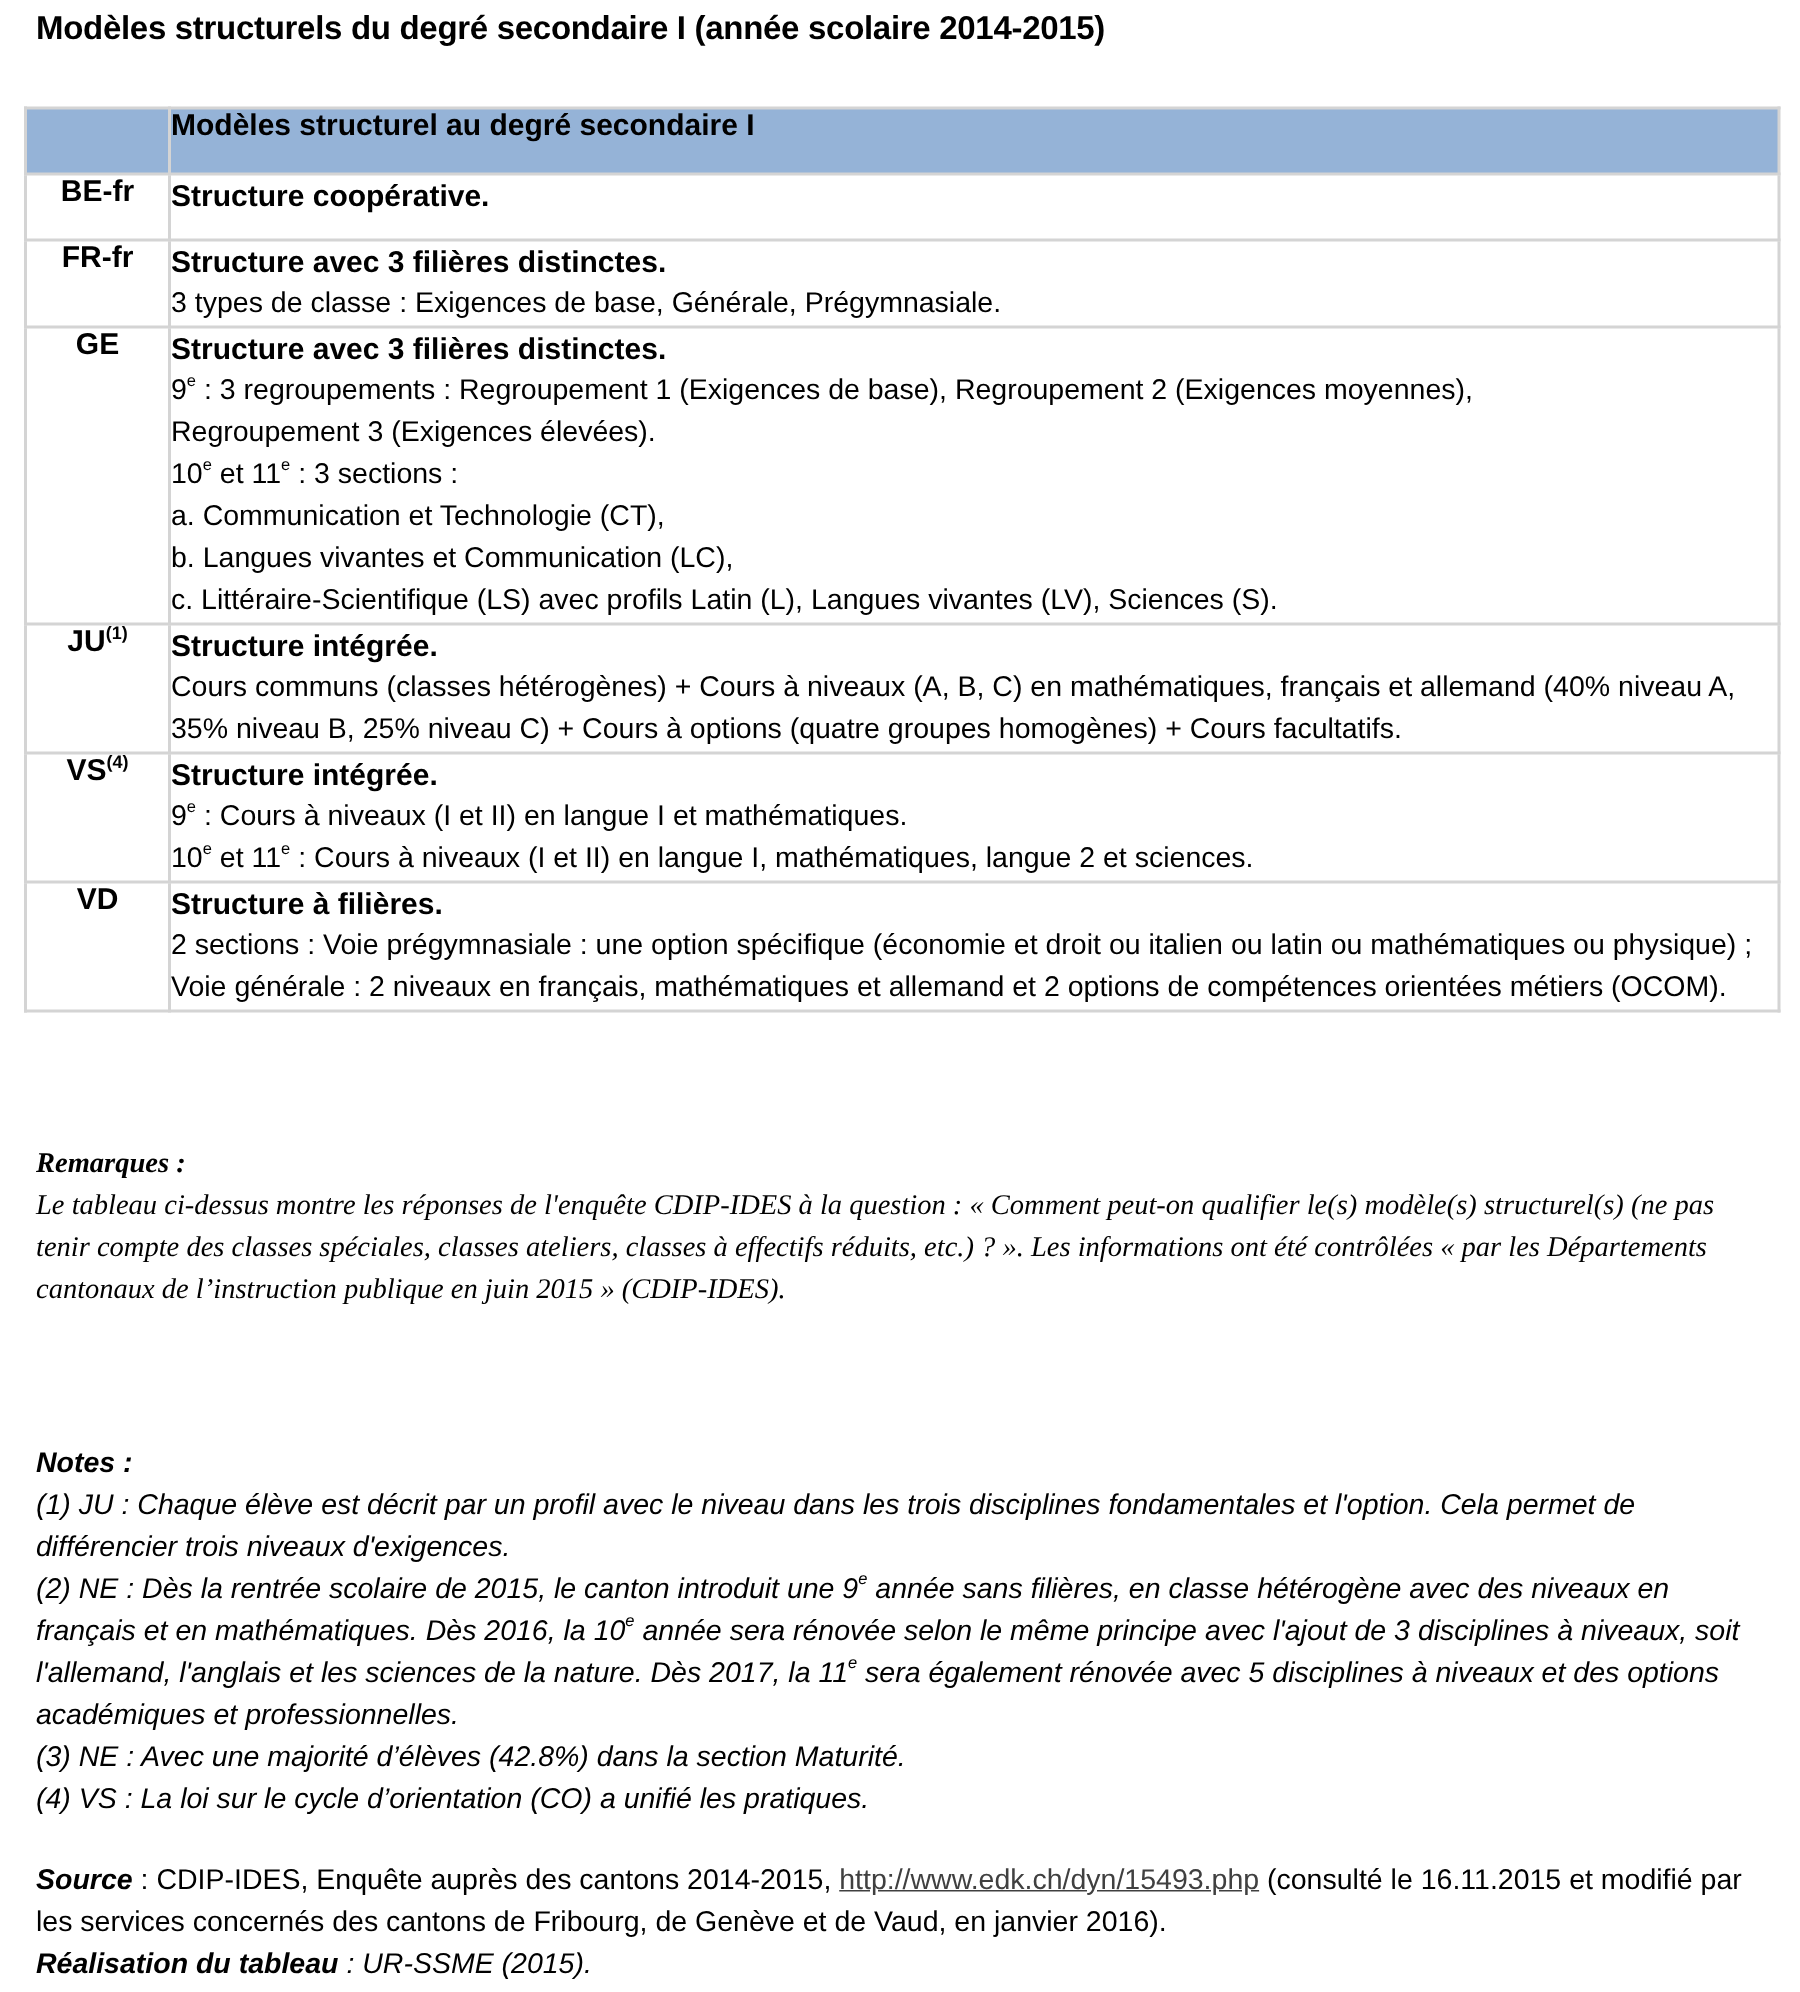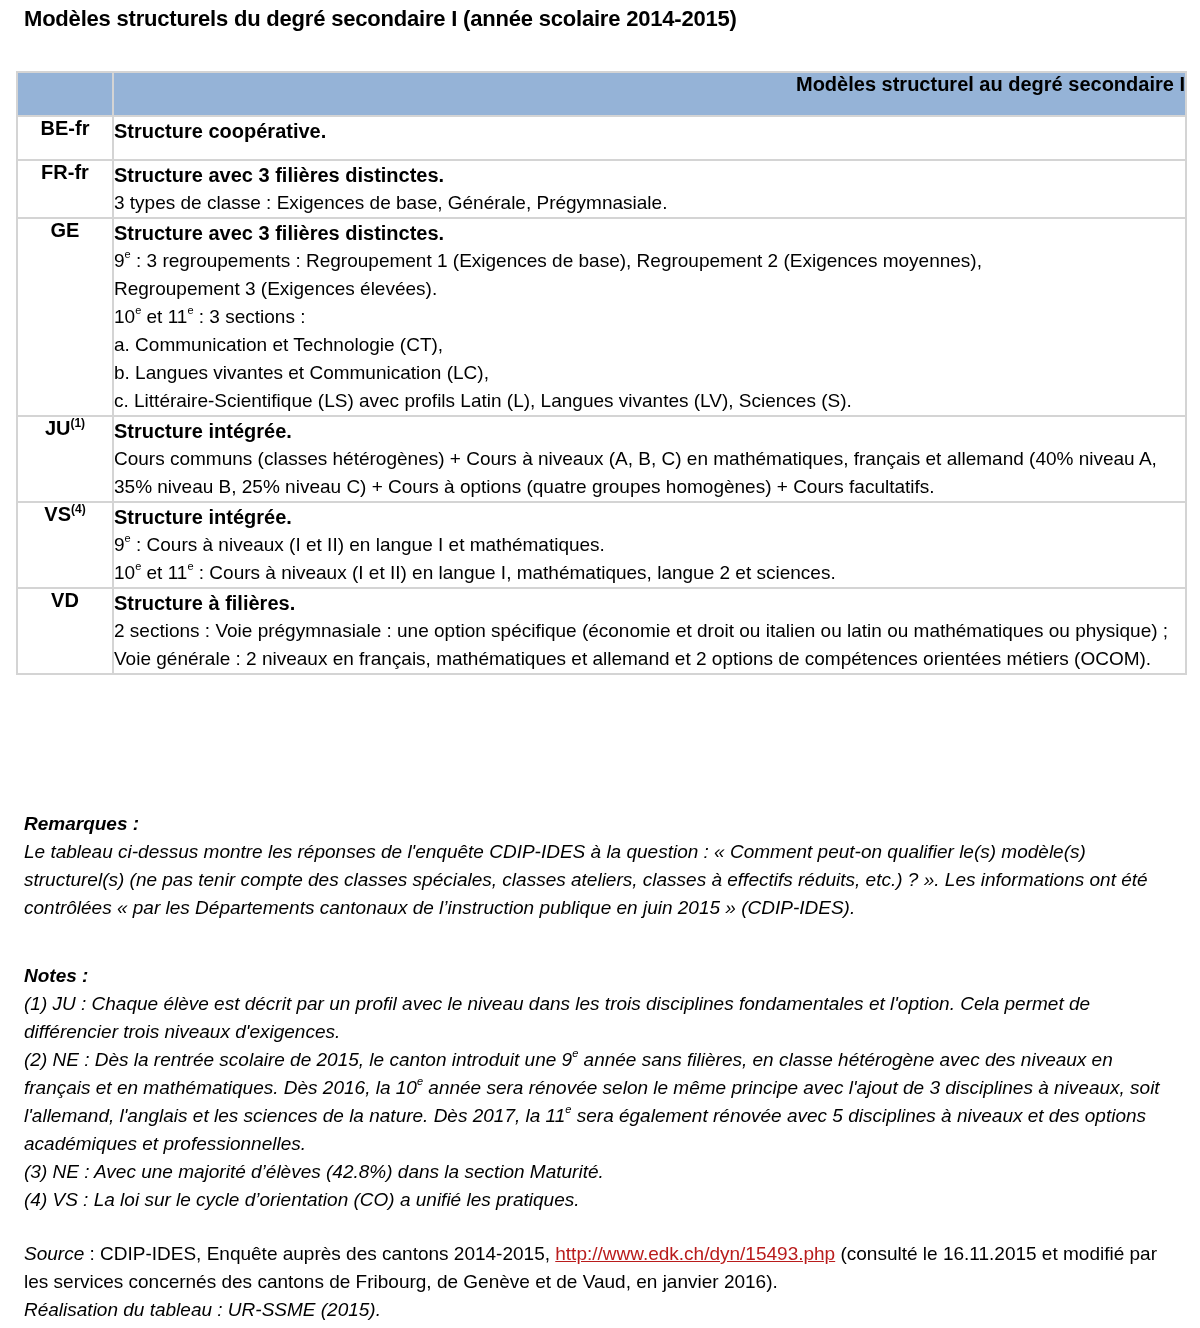--- a/index.html
+++ b/index.html
@@ -17,37 +17,37 @@
     position: absolute; left: 16px; top: 71px; width: 1171px;
     border-collapse: collapse; table-layout: fixed;
     font-size: 19px;
   }
   table.main td, table.main th {
     border: 2px solid #d4d4d4; vertical-align: top; padding: 0;
   }
   table.main col.c1 { width: 96px; }
   th.head {
     background: #95b3d7; height: 42px; font-weight: bold; font-size: 20px;
-    text-align: right; vertical-align: middle; padding-top: 2px;
+    text-align: left; vertical-align: middle; padding-top: 2px;
   }
   th.head-blank { background: #95b3d7; }
   td.canton { font-weight: bold; font-size: 20px; padding: 4px 0 0 7px; text-align: center; }
   td.canton sup { font-size: 12px; vertical-align: 8px; line-height: 0; }
   td.desc { padding: 4px 6px 2px 10px; line-height: 28px; }
   .desc .heading { font-weight: bold; font-size: 20px; }
   .desc .line { font-size: 19px; white-space: nowrap; }
   .desc .wrap { font-size: 19px; }
   .desc sup { font-size: 11px; vertical-align: 9px; line-height: 0; }
   .notes { position: absolute; left: 24px; font-size: 19px; line-height: 28px; font-style: italic; }
   .notes .lbl { font-weight: bold; }
   .notes sup { font-size: 11px; vertical-align: 9px; line-height: 0; }
   .notes p { margin: 0; }
   .source { position: absolute; left: 24px; top: 1240px; font-size: 19px; line-height: 28px; width: 1150px; }
-  .source .lbl { font-weight: normal; font-style: italic; margin-top: 36px; }
-  .source a { color: #b91c1c; text-decoration: underline; }
+  .source .lbl { font-weight: bold; font-style: italic; margin-top: 36px; }
+  .source a { color: #404040; text-decoration: underline; }
   .source .it { font-style: italic; }
 </style>
 </head>
 <body>
 
 <div class="title">Modèles structurels du degré secondaire I (année scolaire 2014-2015)</div>
 
 <table class="main">
   <colgroup>
       <col class="c1">
@@ -108,21 +108,21 @@
   <tr>
     <td class="canton"><span>VD</span></td>
     <td class="desc">
       <div class="heading">Structure à filières.</div>
       <div class="wrap">2 sections : Voie prégymnasiale : une option spécifique (économie et droit ou italien ou latin ou mathématiques ou physique) ; Voie générale : 2 niveaux en français, mathématiques et allemand et 2 options de compétences orientées métiers (OCOM).</div>
     </td>
   </tr>
 </tbody>
   </table>
 
-<div class="notes" style="top:810px; width:1152px;">
+<div class="notes" style="top:762px; width:1152px;font-family:Liberation Serif, serif;">
   <p class="lbl">Remarques :</p>
   <p>Le tableau ci-dessus montre les réponses de l'enquête CDIP-IDES à la question : « Comment peut-on qualifier le(s) modèle(s) structurel(s) (ne pas tenir compte des classes spéciales, classes ateliers, classes à effectifs réduits, etc.) ? ». Les informations ont été contrôlées « par les Départements cantonaux de l’instruction publique en juin 2015 » (CDIP-IDES).</p>
 </div>
 
 <div class="notes" style="top:962px; width:1152px;">
   <p class="lbl">Notes :</p>
   <p>(1) JU : Chaque élève est décrit par un profil avec le niveau dans les trois disciplines fondamentales et l'option. Cela permet de différencier trois niveaux d'exigences.</p>
   <p><span>(2) NE : Dès la rentrée scolaire de 2015, le canton introduit une 9</span><sup>e</sup><span> année sans filières, en classe hétérogène avec des niveaux en français et en mathématiques. Dès 2016, la 10</span><sup>e</sup><span> année sera rénovée selon le même principe avec l'ajout de 3 disciplines à niveaux, soit l'allemand, l'anglais et les sciences de la nature. Dès 2017, la 11</span><sup>e</sup><span> sera également rénovée avec 5 disciplines à niveaux et des options académiques et professionnelles.</span></p>
   <p>(3) NE : Avec une majorité d’élèves (42.8%) dans la section Maturité.</p>
   <p>(4) VS : La loi sur le cycle d’orientation (CO) a unifié les pratiques.</p>

